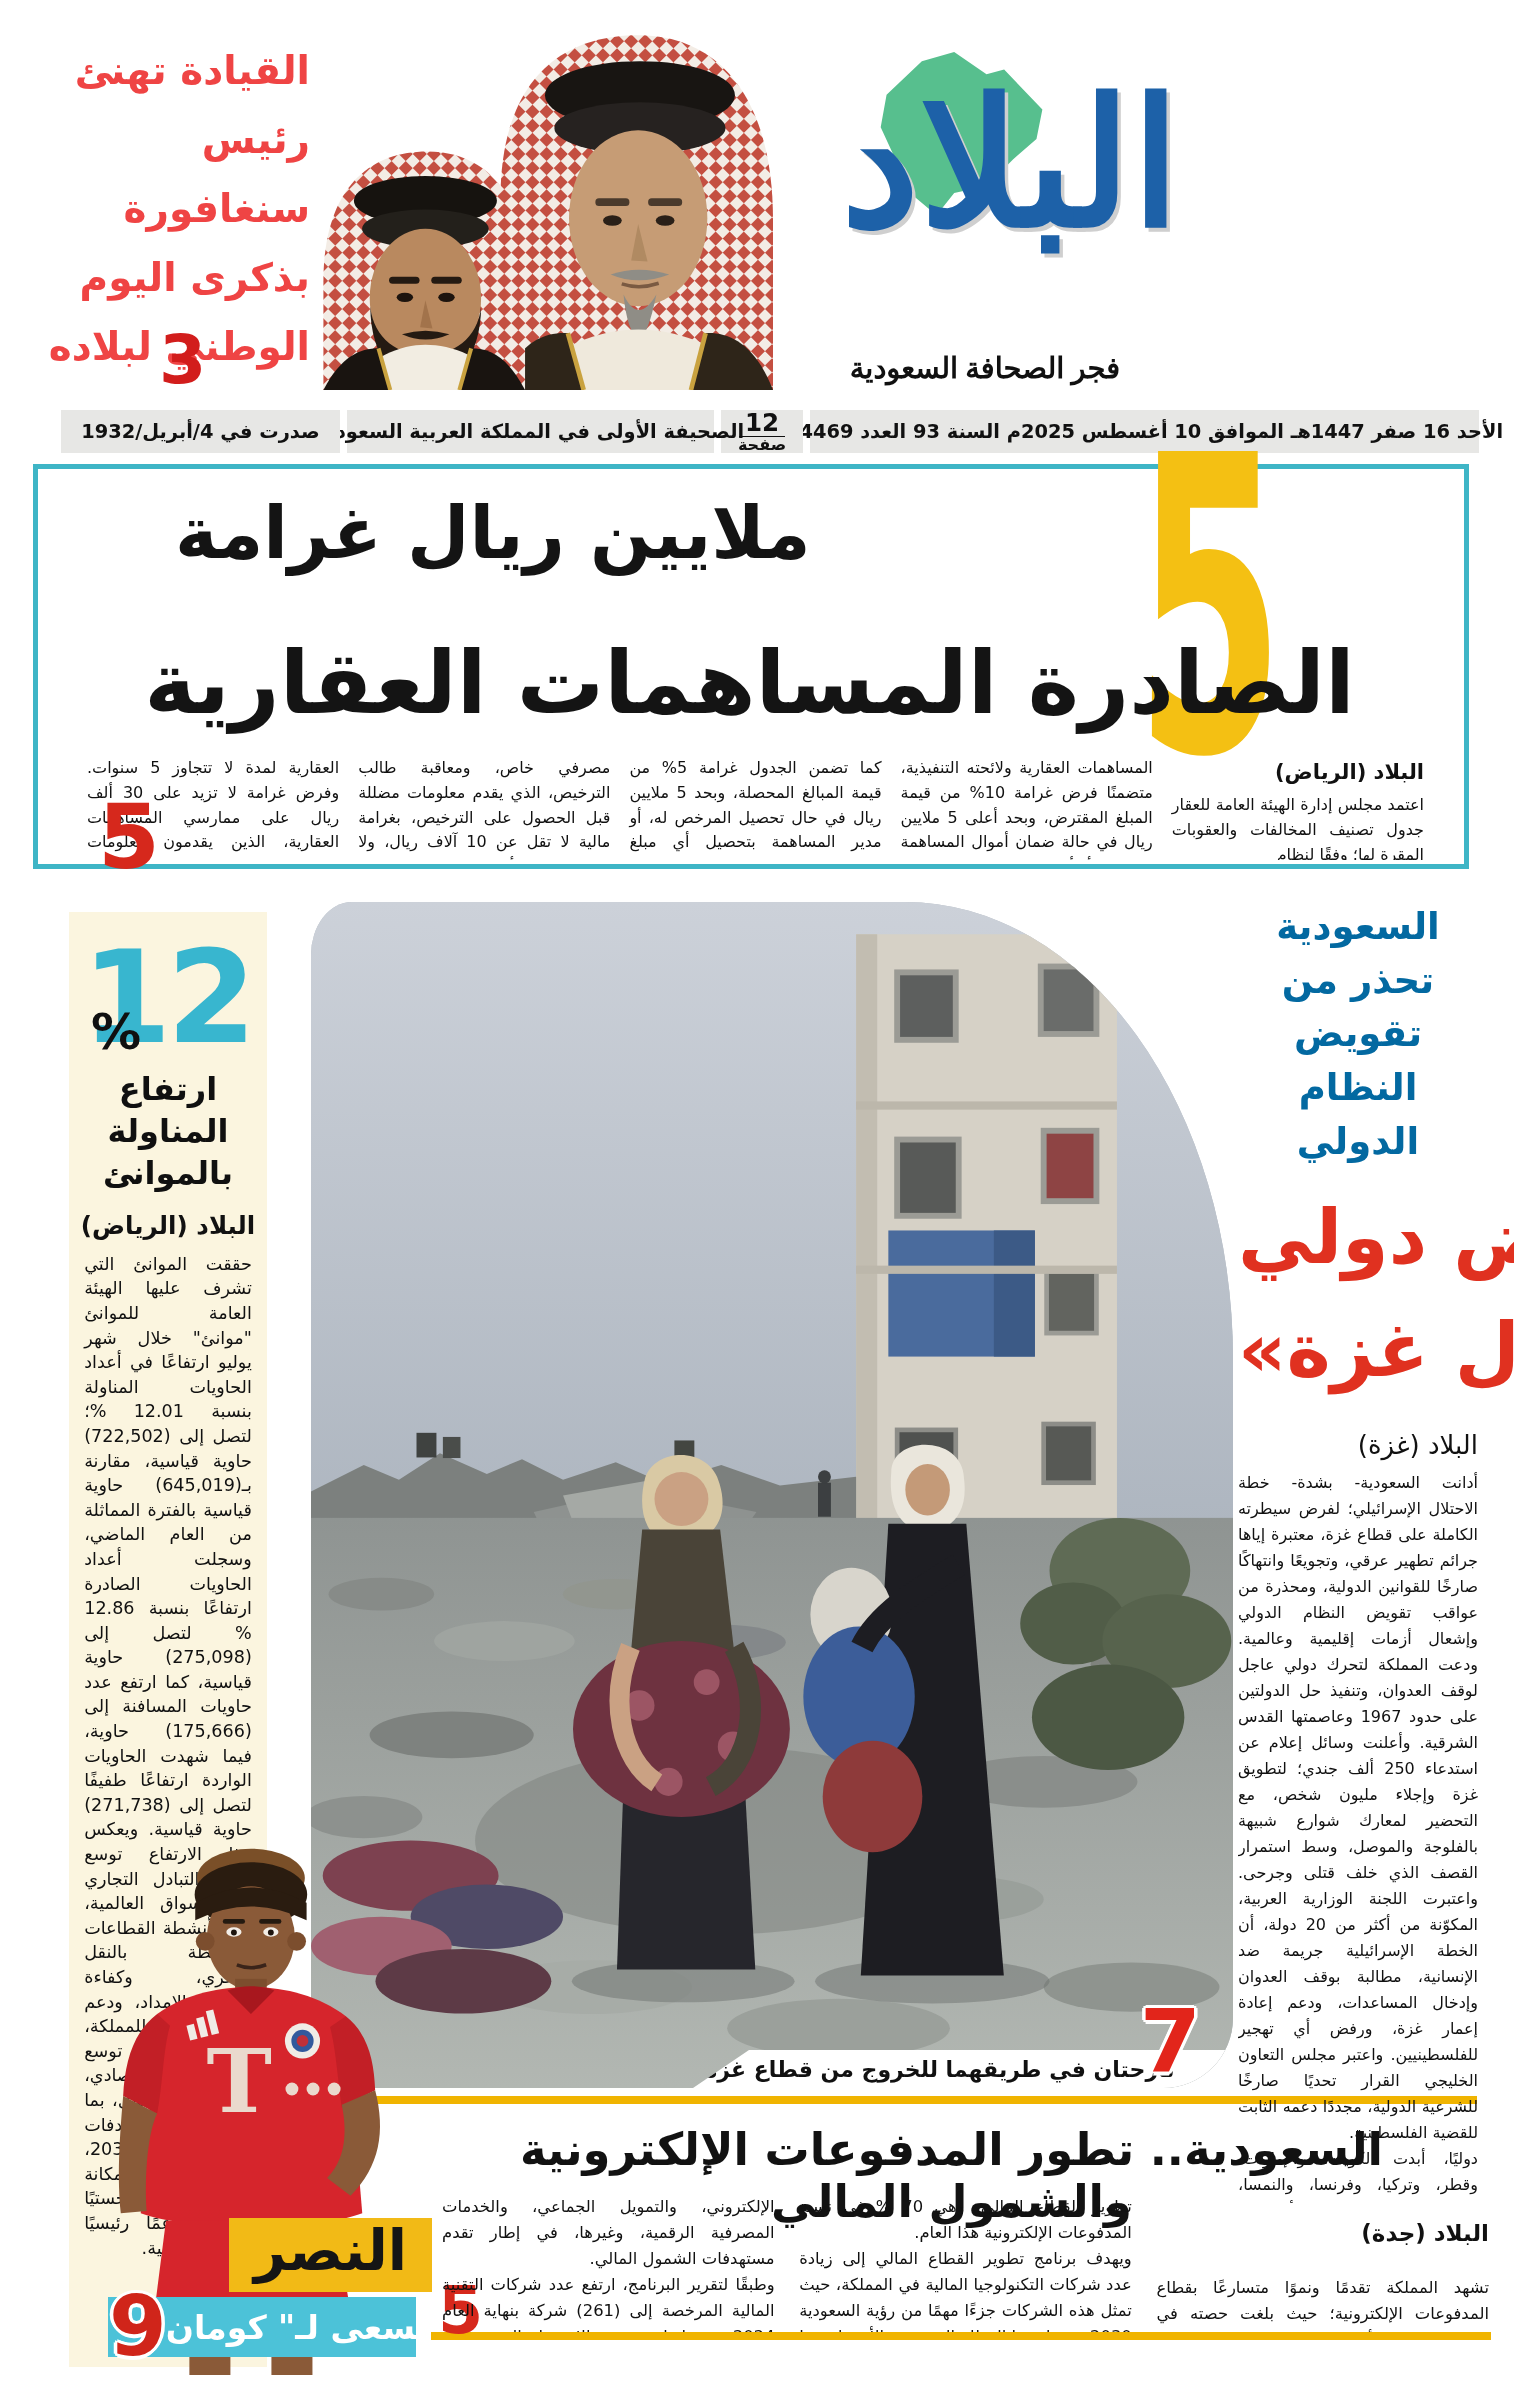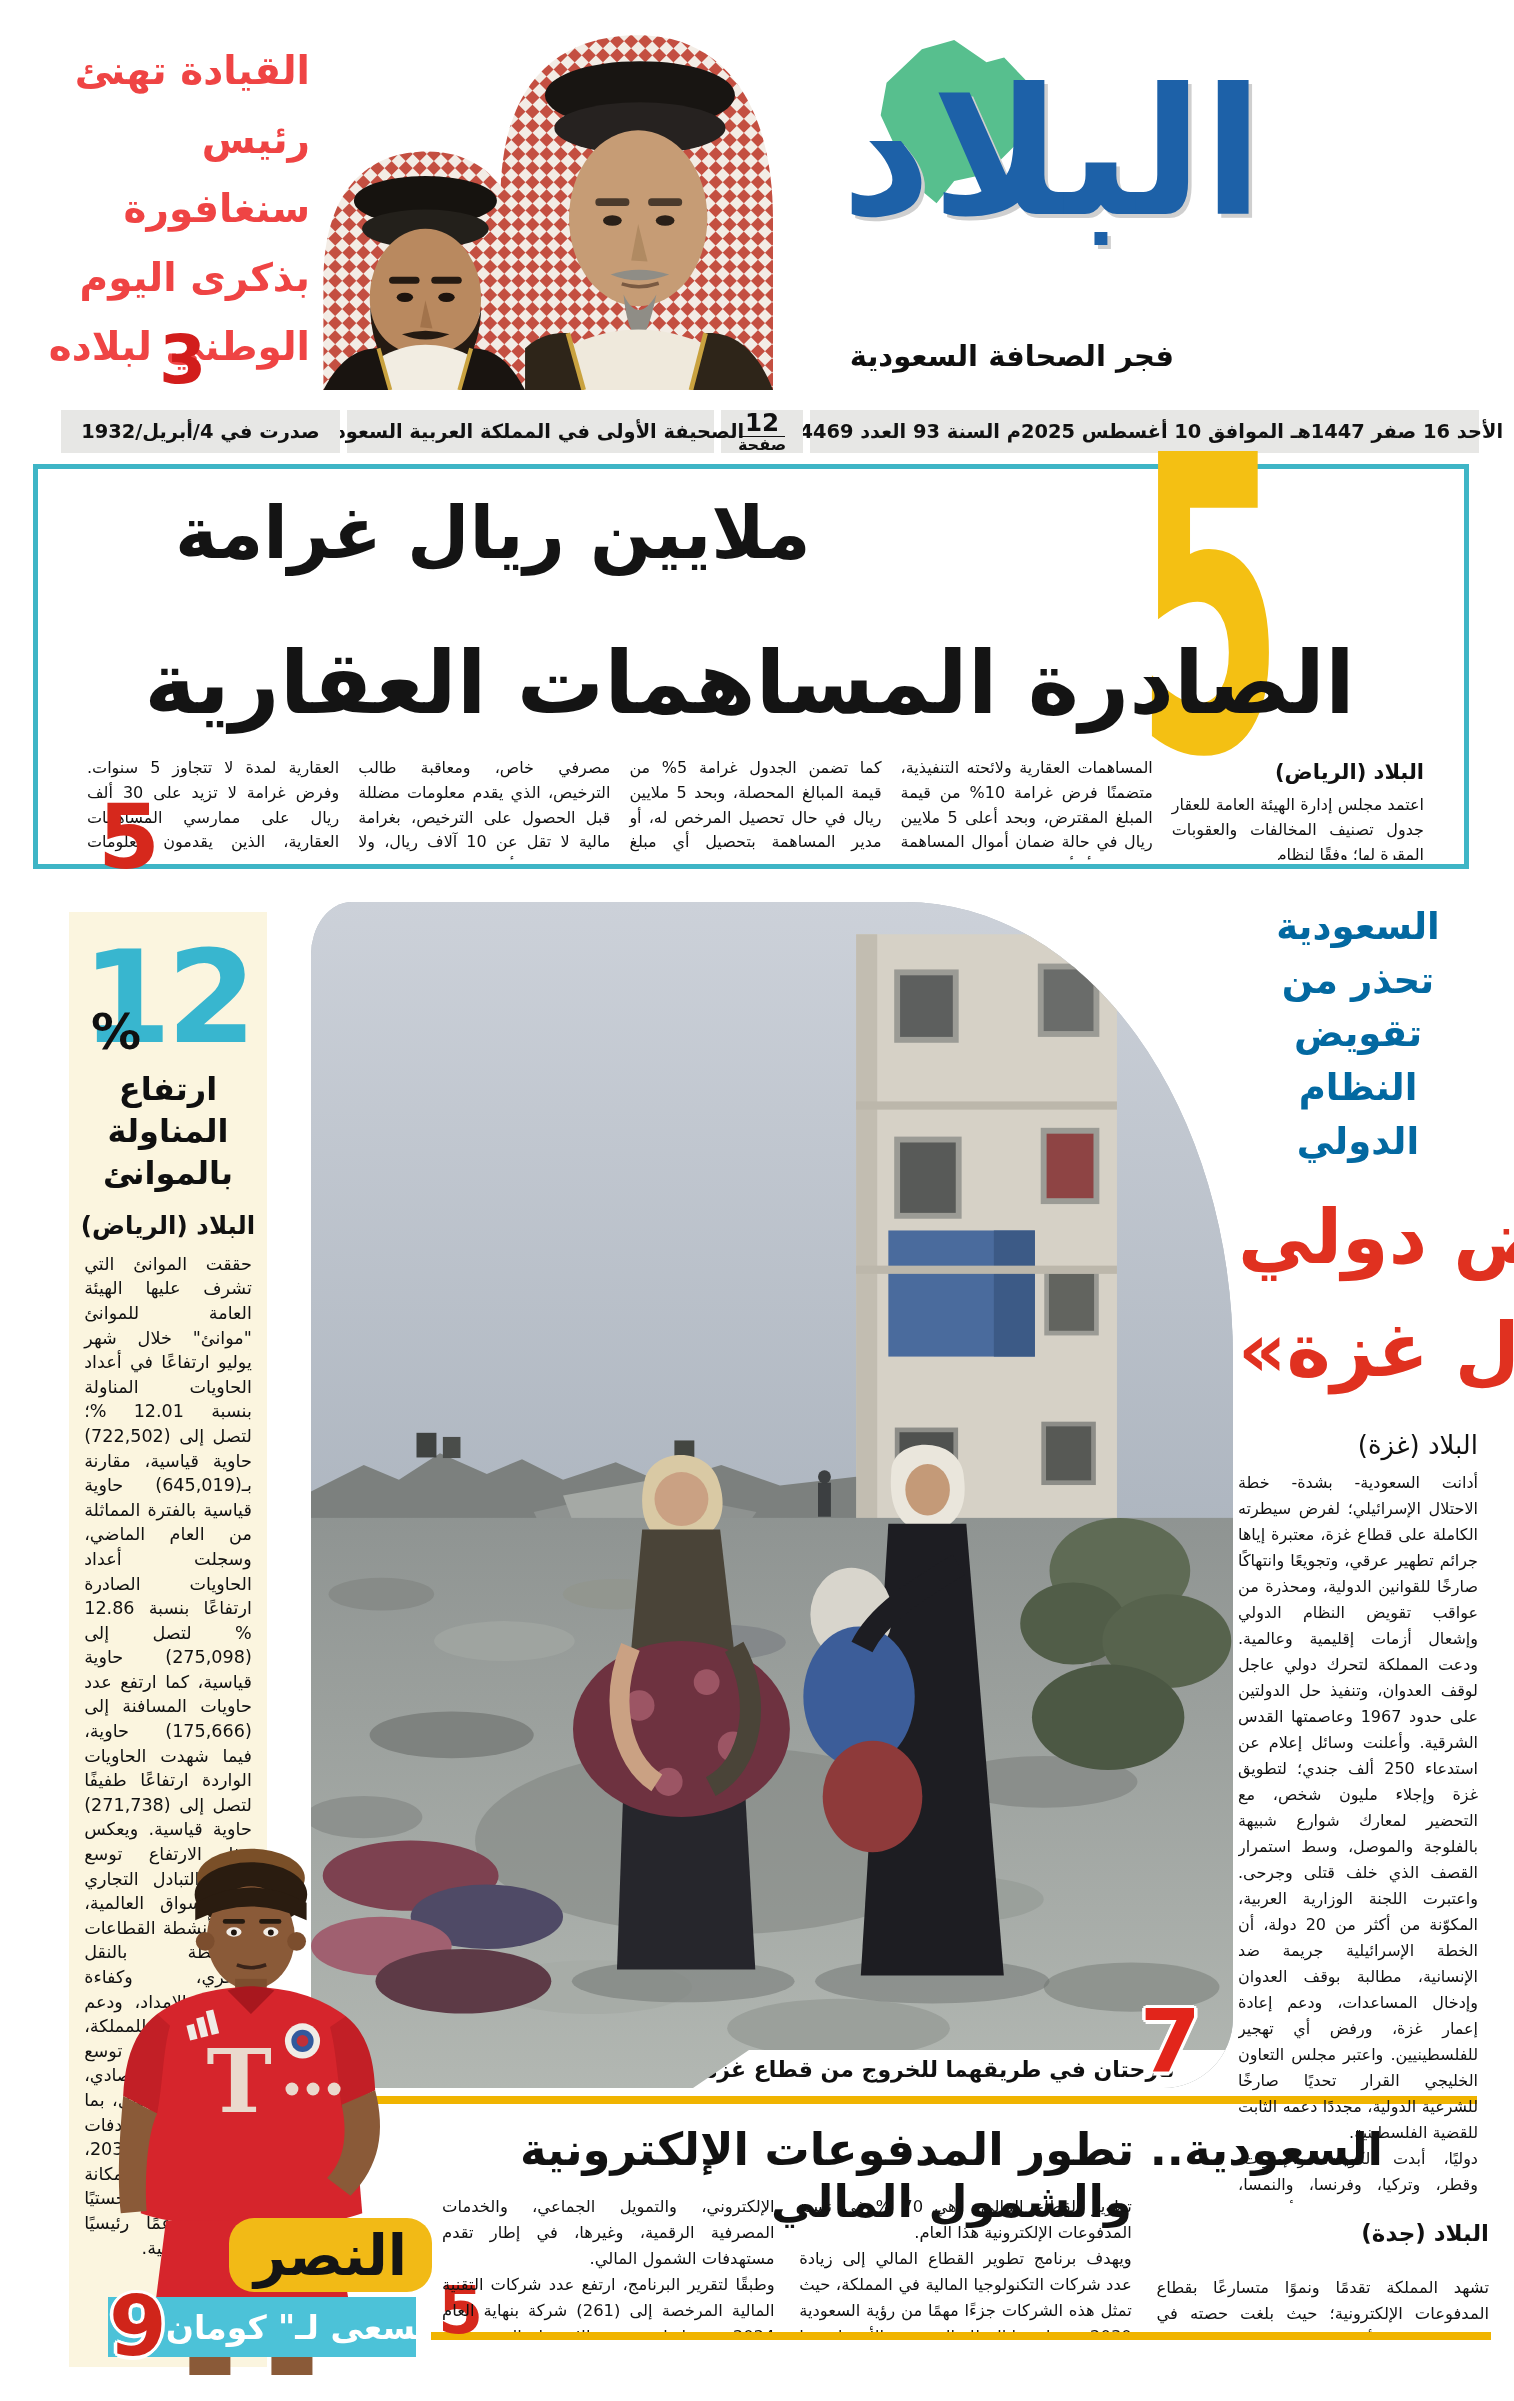--- a/index.html
+++ b/index.html
@@ -5,21 +5,21 @@
   * { box-sizing: border-box; margin: 0; padding: 0; }
   html,body { background:#fff; }
   body { font-family:"DejaVu Sans", sans-serif; }
   .page { position:relative; width:1515px; height:2401px; background:#fff; overflow:hidden; direction:rtl; color:#111; }
   .abs { position:absolute; }
 
   
   .teaser-head { left:22px; top:36px; width:289px; text-align:right; font-size:39px; font-weight:bold; line-height:69px; white-space:pre-line; color:#ef4444; }
   .teaser-page { left:160px; top:326px; font-size:68px; font-weight:bold; color:#d21d1c; line-height:1; }
   .portraits { left:308px; top:5.9px; width:466px; height:384px; }
-  .masthead { left:842px; top:11px; width:642px; height:384px; }
+  .masthead { left:842px; top:23px; width:642px; height:384px;font-family:Liberation Serif, serif; }
   .masthead-map { position:absolute; left:24.6px; top:16.4px; width:194px; height:194px; }
   .masthead-title { position:absolute; right:0; top:23.5px; width:100%; text-align:left; font-size:176px; line-height:1.35; font-weight:bold; color:#1d61a8; text-shadow:3.5px 3.5px 0 #cfcfcf; }
   .masthead-tagline { position:absolute; left:8.8px; top:328px; font-size:29px; font-weight:bold; color:#101010; }
 
   
   .bar { top:410px; height:43px; background:#e7e7e5; display:flex; align-items:center; justify-content:center; font-weight:bold; font-size:19.4px; white-space:nowrap; }
   .bar-date { left:811px; width:669px; }
   .bar-pages { left:722px; width:82px; flex-direction:column; line-height:1.05; }
   .bar-pages .n { font-size:24.6px; border-bottom:1.8px solid #111; padding:0 5.9px; }
   .bar-pages .w { font-size:16px; }
@@ -62,21 +62,21 @@
   .gz-red { margin-top:13px; font-size:75px; font-weight:800; color:#e03120; line-height:1.5; }
   .gz-red .line { display:flex; justify-content:flex-end; white-space:nowrap; }
   .gz-byline { margin-top:24px; font-size:26px; font-weight:normal; text-align:right; }
   .gz-body { margin-top:9.4px; font-size:16px; line-height:26px; text-align:justify; white-space:pre-line; height:733px; overflow:hidden; }
 
   .outline-sm { text-shadow:-3.5px 0 0 #fff,3.5px 0 0 #fff,0 -3.5px 0 #fff,0 3.5px 0 #fff,-2.3px -2.3px 0 #fff,2.3px -2.3px 0 #fff,-2.3px 2.3px 0 #fff,2.3px 2.3px 0 #fff; }
   .outline-lg { text-shadow:-7px 0 0 #fff,7px 0 0 #fff,0 -7px 0 #fff,0 7px 0 #fff,-5.3px -5.3px 0 #fff,5.3px -5.3px 0 #fff,-5.3px 5.3px 0 #fff,5.3px 5.3px 0 #fff; }
 
   
   .player { left:70px; top:1837px; width:365px; height:538px; z-index:2; }
-  .nasr-box { left:230px; top:2218px; width:203px; height:74px; background:#f2ba16; z-index:3; display:flex; align-items:center; justify-content:center;border-radius:25px; }
+  .nasr-box { left:230px; top:2218px; width:203px; height:74px; background:#f2ba16; z-index:3; display:flex; justify-content:center; }
   .nasr-box .t { font-size:56px; font-weight:900; color:#151515; }
   .seek-box { left:109px; top:2297px; width:308px; height:60px; background:#4cc2d8; z-index:3; display:flex; align-items:center; justify-content:center; padding-left:53px; }
   .seek-box .t { font-size:33px; font-weight:bold; color:#fff; white-space:nowrap; }
   .num9 { left:110px; top:2285px; font-size:83px; line-height:1; font-weight:bold; color:#d0251a; z-index:4; }
 
   
   .hr1 { left:327px; top:2096px; width:1151px; height:8.2px; background:#f0b400; z-index:1; }
   .hr2 { left:432px; top:2332px; width:1060px; height:8.2px; background:#f0b400; z-index:1; }
   .pay-pageref { left:439px; top:2278px; font-size:65px; line-height:1; font-weight:bold; color:#d6281c; z-index:2; }
 

